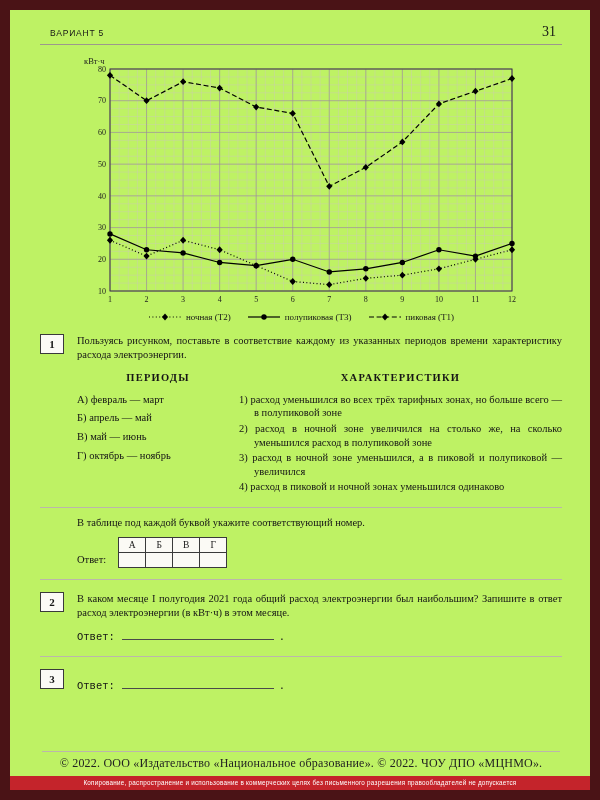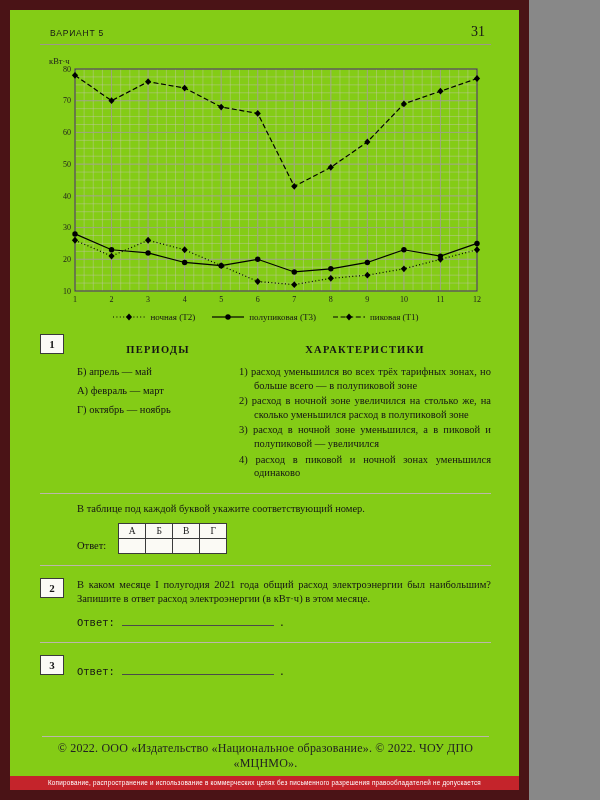--- a/index.html
+++ b/index.html
@@ -1,21 +1,21 @@
 <!DOCTYPE html>
 <html><head>
 <meta charset="utf-8">
 <style>
   * { margin:0; padding:0; box-sizing:border-box; }
   html,body { background:#888; }
   body { width:600px; height:800px; margin:0; }
   .page {
-    width:529px; height:800px;
+    width:600px; height:800px;
     border:10px solid #4a1316;
-    background:#84cc16;
+    background:#bef264;
     font-family:"Liberation Serif", serif;
     color:#151515;
     display:flex; flex-direction:column;
     overflow:hidden;
   }
   .content { padding:14px 28px 0 30px; flex:1; display:flex; flex-direction:column; }
   .header {
     display:flex; justify-content:space-between; align-items:baseline;
     font-family:"Liberation Sans", sans-serif;
     font-size:8.5px; letter-spacing:0.8px;
@@ -249,25 +249,27 @@
               <path d="M 17 1.6 L 20.1 5 L 17 8.4 L 13.9 5 Z" fill="#000"></path>
             </svg>
             <span>пиковая (Т1)</span>
           </span>
         </div>
     </div>
 
     <div class="q">
       <div class="qnum">1</div>
       <div class="qbody">
+        <p class="qtext">Пользуясь рисунком, поставьте в соответствие каждому из указанных периодов времени характеристику расхода электроэнергии.</p>
         <div class="cols">
           <div class="col-p">
             <div class="colhead">ПЕРИОДЫ</div>
+            <div class="period">А) февраль — март</div>
             <div class="period">Б) апрель — май</div>
-            <div class="period">А) февраль — март</div>
+            <div class="period">В) май — июнь</div>
             <div class="period">Г) октябрь — ноябрь</div>
           </div>
           <div class="col-c">
             <div class="colhead">ХАРАКТЕРИСТИКИ</div>
             <div class="charitem">1) расход уменьшился во всех трёх тарифных зонах, но больше всего — в полупиковой зоне</div>
             <div class="charitem">2) расход в ночной зоне увеличился на столько же, на сколько уменьшился расход в полупиковой зоне</div>
             <div class="charitem">3) расход в ночной зоне уменьшился, а в пиковой и полупиковой — увеличился</div>
             <div class="charitem">4) расход в пиковой и ночной зонах уменьшился одинаково</div>
           </div>
         </div>

